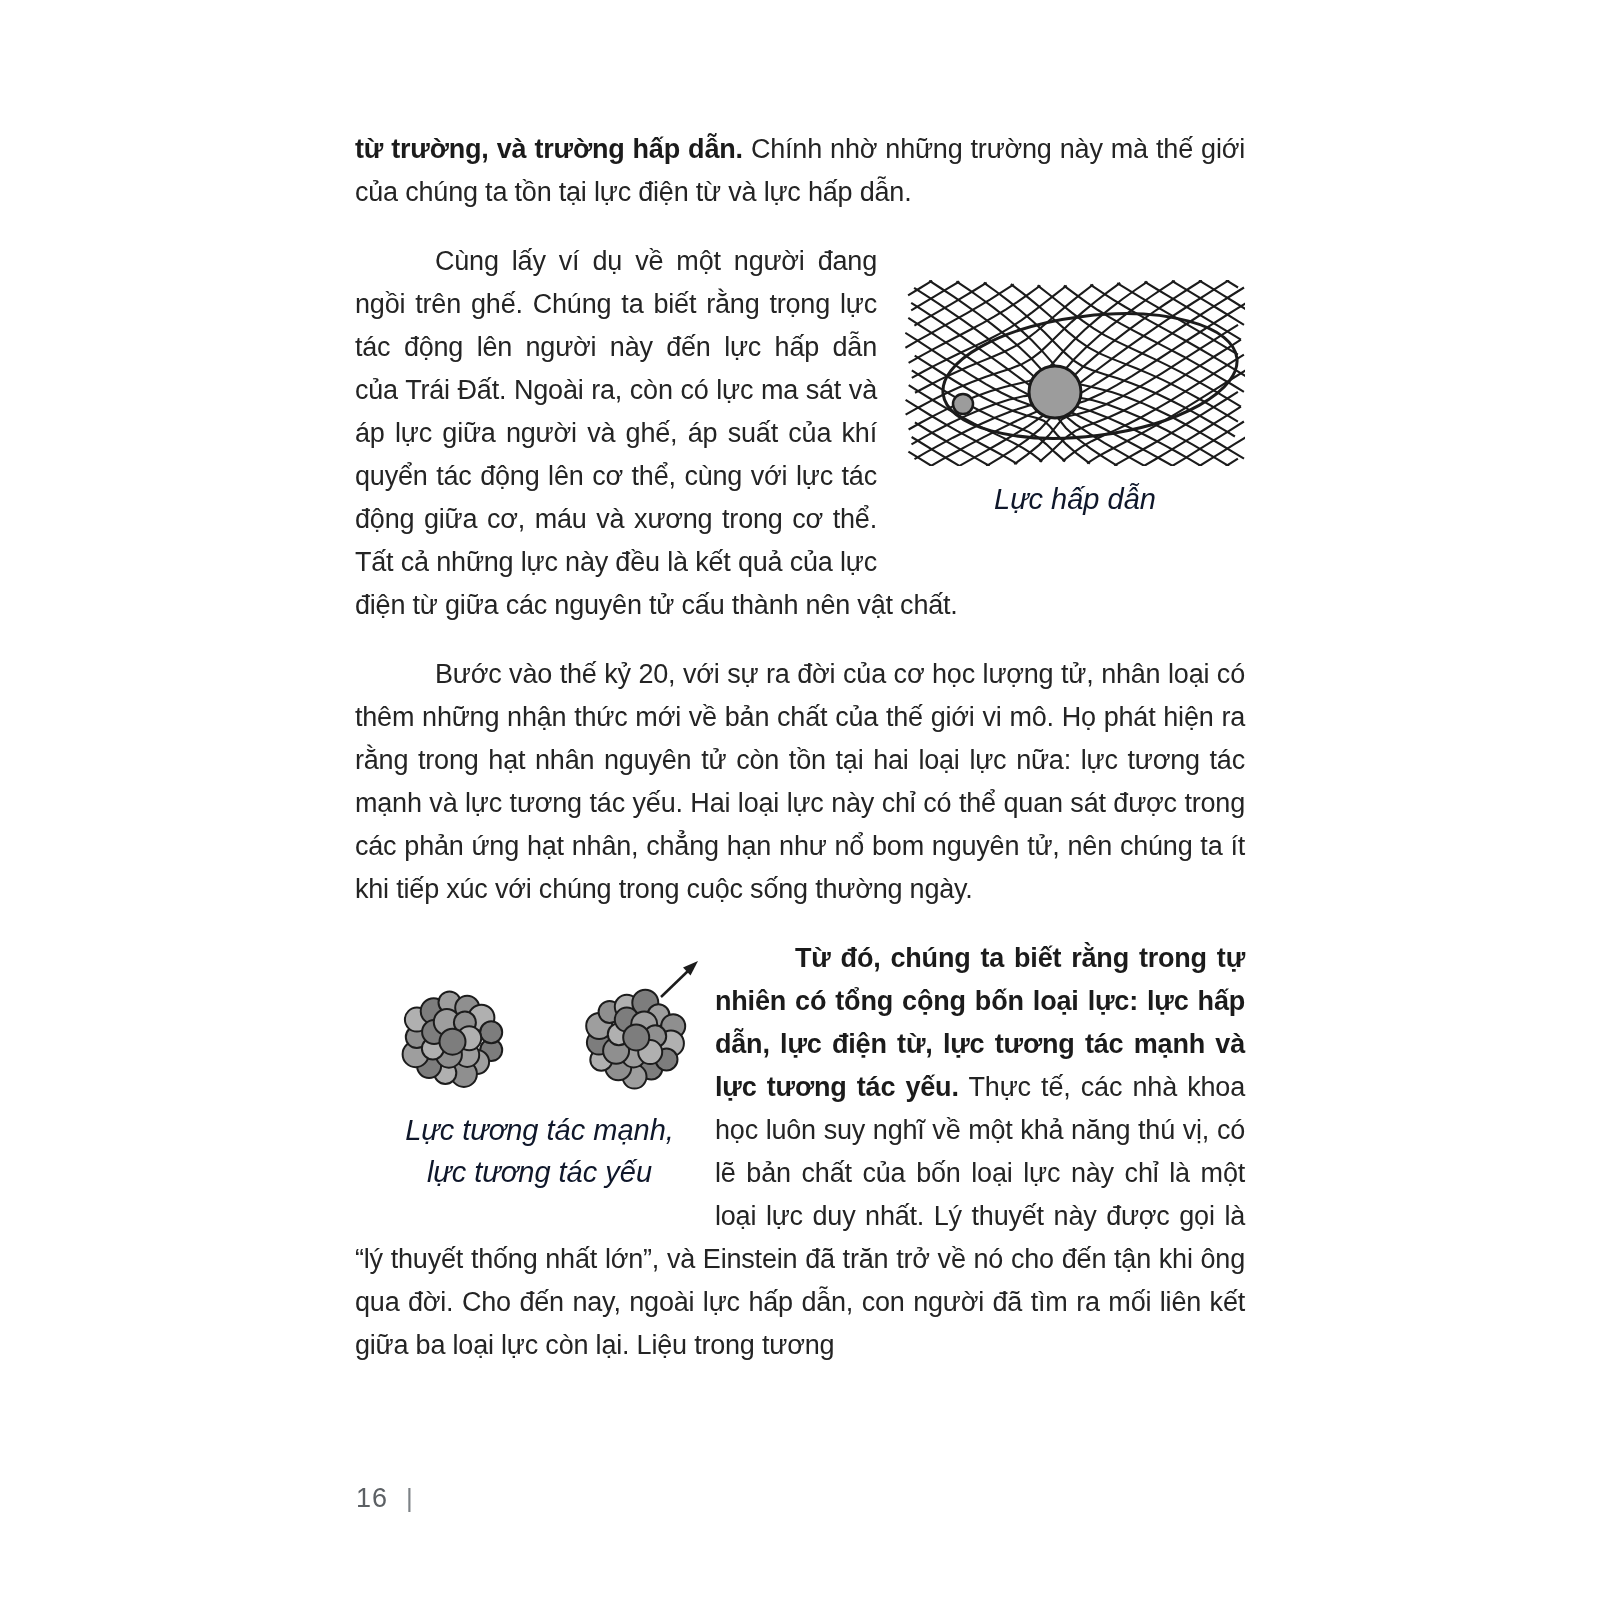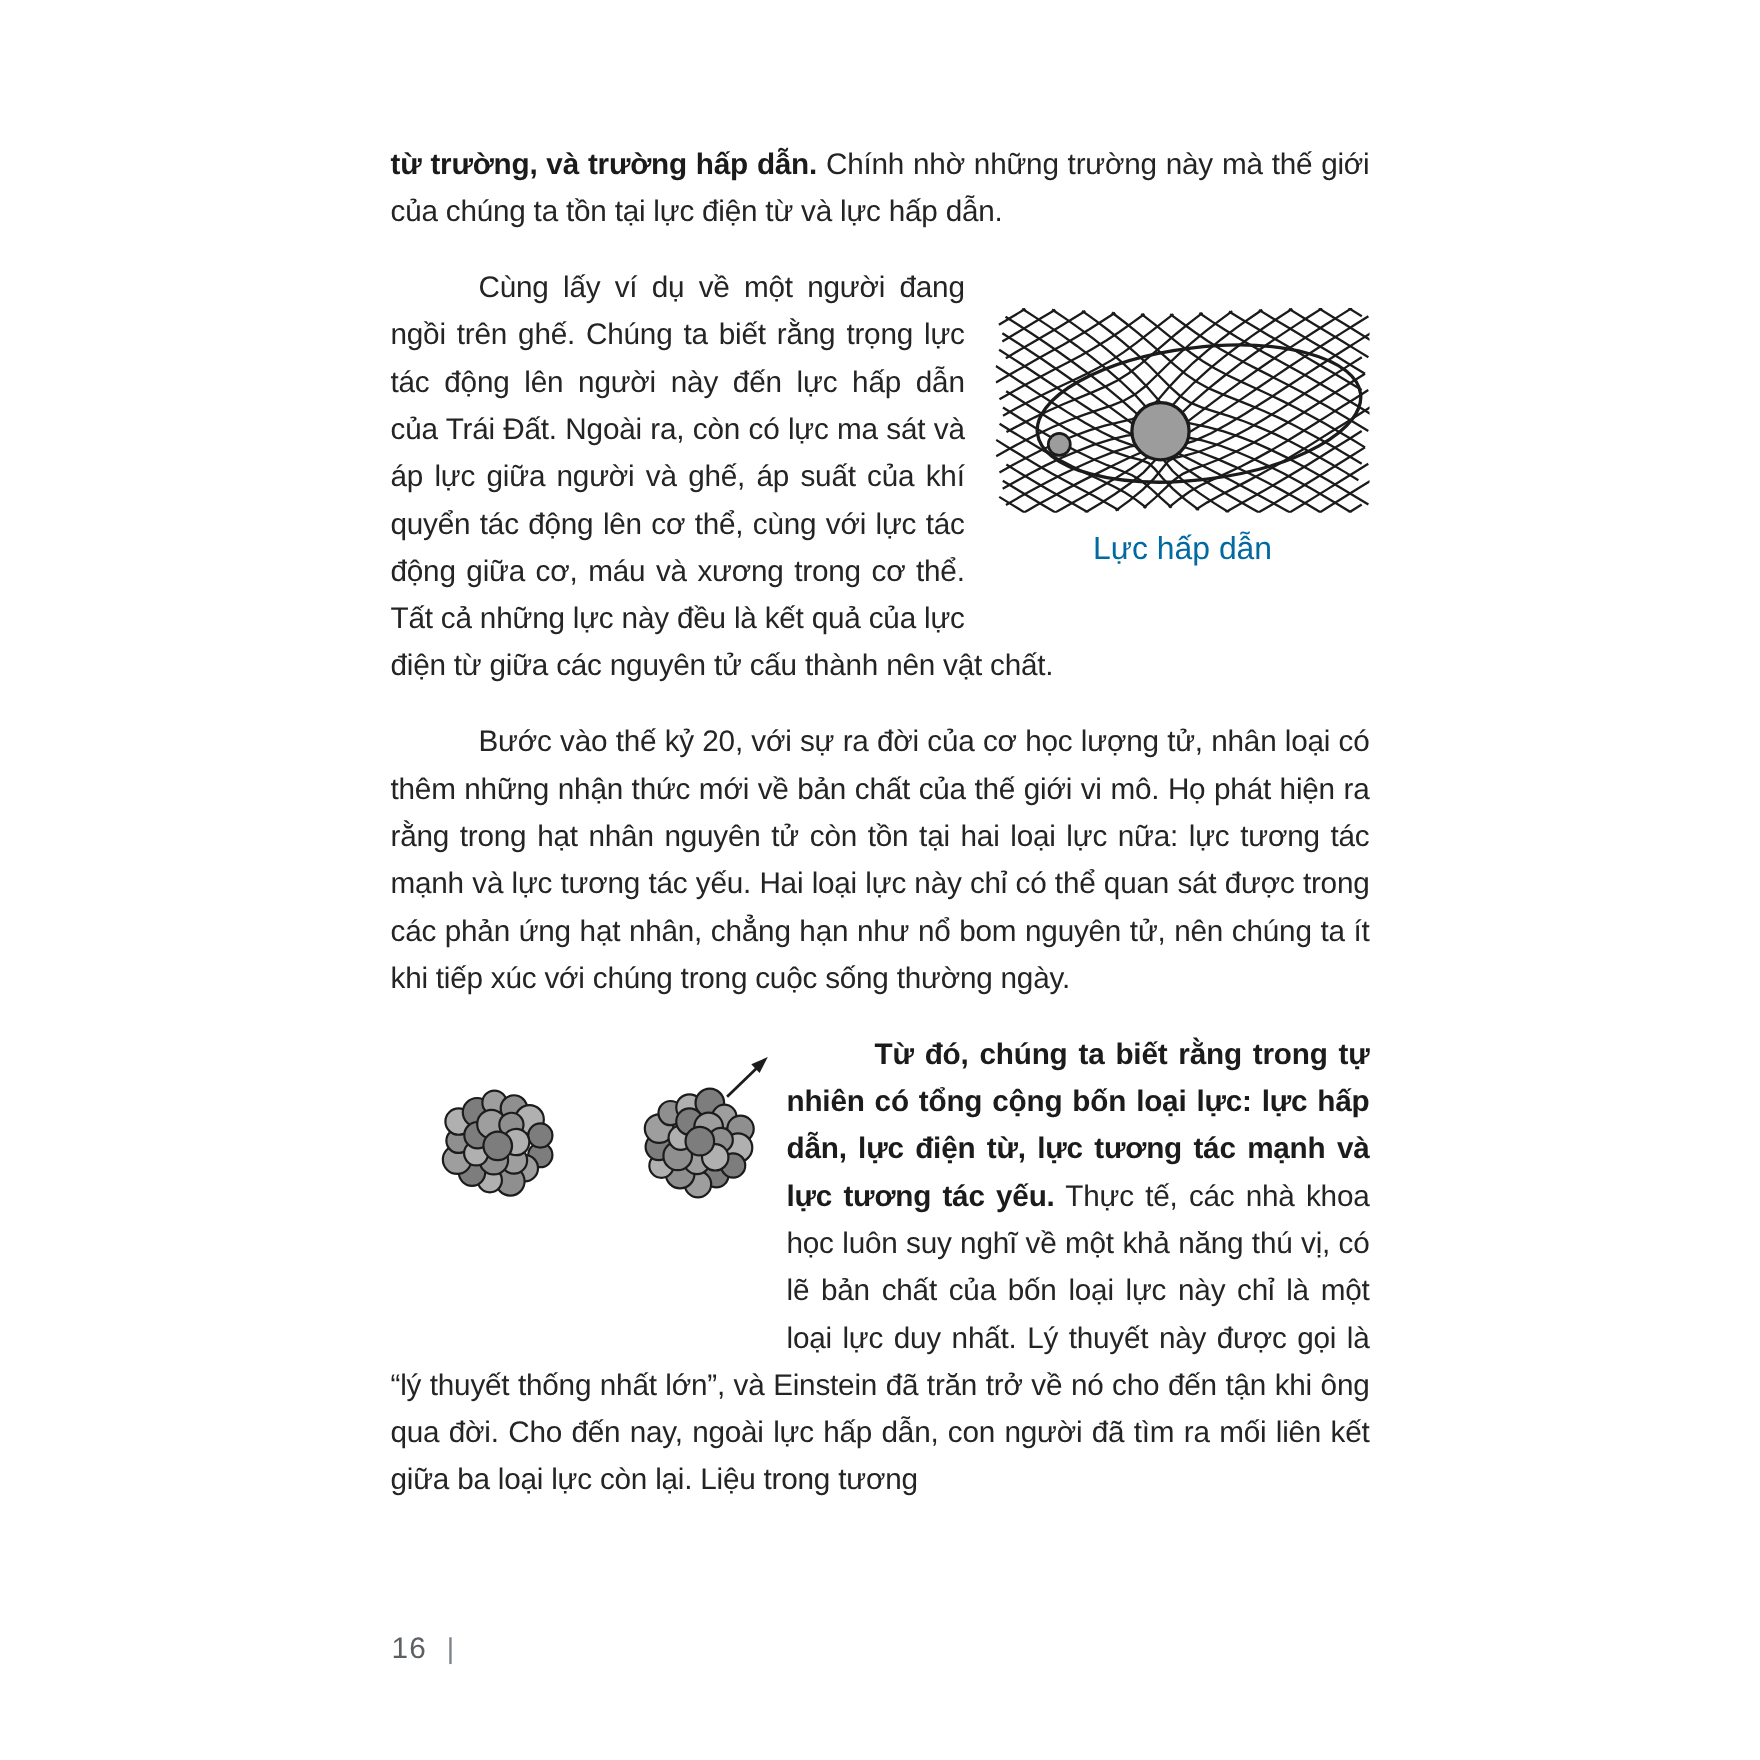--- a/index.html
+++ b/index.html
@@ -15,22 +15,22 @@
   .content p.ind{text-indent:80px;}
   b{font-weight:700;color:#1b1b1b;}
   .fig{box-sizing:border-box;}
   .fig-grav{float:right;width:368px;height:338px;padding-top:40px;}
   .fig-grav svg{display:block;margin-left:28px;}
   .fig-grav .cap{width:340px;margin-left:28px;margin-top:12px;}
   .fig-nuc{float:left;width:360px;height:296px;padding-top:16px;}
   .fig-nuc svg{display:block;margin-left:12px;}
   .fig-nuc .cap{width:345px;margin-left:12px;margin-top:6px;}
   .cap{
-    font-size:29px;line-height:42px;text-align:center;
-    text-indent:0;color:#0369a1;letter-spacing:0;
+    font-style:italic;font-size:29px;line-height:42px;text-align:center;
+    text-indent:0;color:#0f172a;letter-spacing:0;
   }
   .footer{
     position:absolute;left:356px;top:1483px;display:flex;align-items:baseline;
     color:#5c6064;white-space:nowrap;
   }
   .footer .num{font-size:27px;letter-spacing:1px;}
   .footer .bar{font-size:26px;margin:0 16px 0 18px;color:#7d8286;font-weight:300;}
   .footer .title{font-size:23px;letter-spacing:1.6px;}
 </style>
 </head>
@@ -140,20 +140,21 @@
           <circle cx="249.1" cy="97.8" r="13" fill="#8f8f8f" stroke="#1c1c1c" stroke-width="2"></circle>
           <circle cx="251.8" cy="81.3" r="11" fill="#b0b0b0" stroke="#1c1c1c" stroke-width="2"></circle>
           <circle cx="259.8" cy="66.6" r="12" fill="#7d7d7d" stroke="#1c1c1c" stroke-width="2"></circle>
           <circle cx="277.2" cy="71.4" r="13" fill="#9e9e9e" stroke="#1c1c1c" stroke-width="2"></circle>
           <circle cx="288.2" cy="83.3" r="11" fill="#8f8f8f" stroke="#1c1c1c" stroke-width="2"></circle>
           <circle cx="283.2" cy="99.1" r="12" fill="#b0b0b0" stroke="#1c1c1c" stroke-width="2"></circle>
           <circle cx="269.2" cy="84.4" r="13" fill="#7d7d7d" stroke="#1c1c1c" stroke-width="2"></circle>
           <line x1="294" y1="44" x2="322" y2="17" stroke="#1c1c1c" stroke-width="2.5"></line>
           <polygon points="331,8 323.5,22.5 316,14.5" fill="#1c1c1c"></polygon>
         </svg>
+      <div class="cap"><span>Lực tương tác mạnh,</span><br><span>lực tương tác yếu</span></div>
     </div>
 
     <p class="ind"><b>Từ đó, chúng ta biết rằng trong tự nhiên có tổng cộng bốn loại lực: lực hấp dẫn, lực điện từ, lực tương tác mạnh và lực tương tác yếu.</b><span> Thực tế, các nhà khoa học luôn suy nghĩ về một khả năng thú vị, có lẽ bản chất của bốn loại lực này chỉ là một loại lực duy nhất. Lý thuyết này được gọi là “lý thuyết thống nhất lớn”, và Einstein đã trăn trở về nó cho đến tận khi ông qua đời. Cho đến nay, ngoài lực hấp dẫn, con người đã tìm ra mối liên kết giữa ba loại lực còn lại. Liệu trong tương</span></p>
 
   </div>
 
   <div class="footer">
     <span class="num">16</span>
     <span class="bar">|</span>
   </div>

